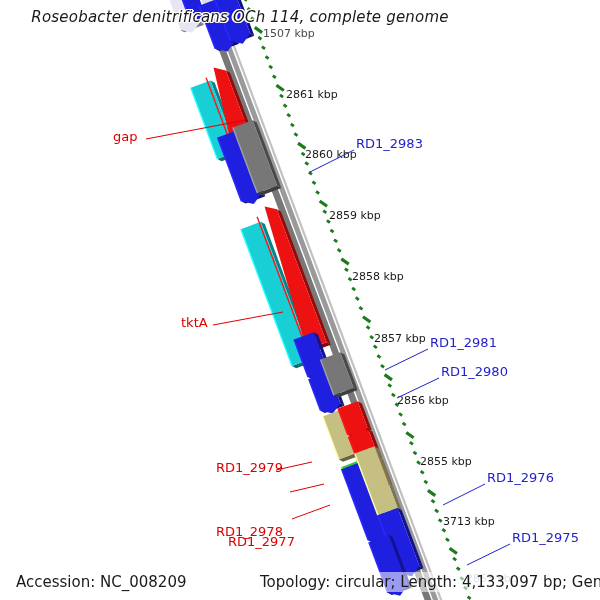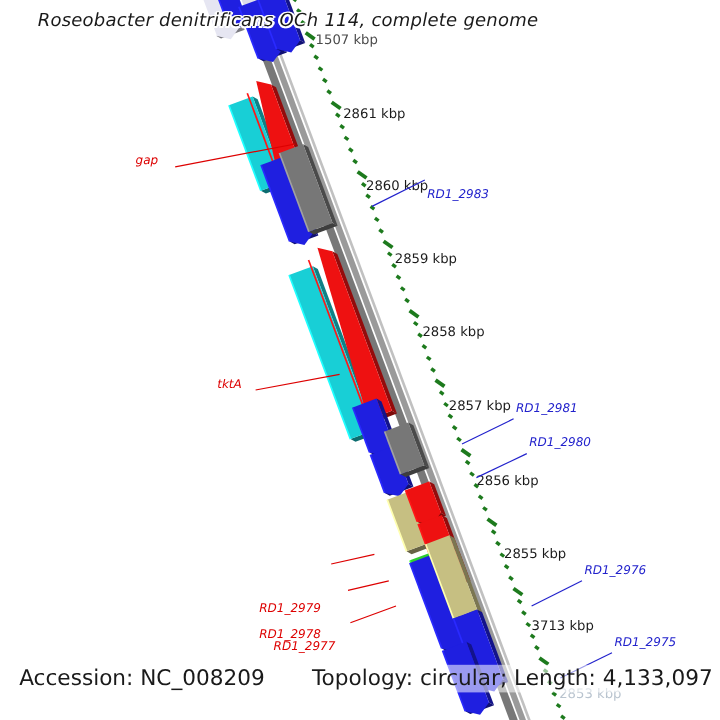--- a/index.html
+++ b/index.html
@@ -49,25 +49,25 @@
       1px 0 0 #fff, -1px 0 0 #fff, 0 1px 0 #fff, 0 -1px 0 #fff,
       1px 1px 0 #fff, -1px -1px 0 #fff, 1px -1px 0 #fff, -1px 1px 0 #fff,
       2px 0 0 #fff, -2px 0 0 #fff;
     white-space: nowrap;
   }
 
   
   #status-bar {
     position: absolute;
     left: 0;
-    bottom: 26px;
+    bottom: 8px;
     width: 600px;
     height: 20px;
     z-index: 45;
-    font-size: 18px;
+    font-size: 15px;
     color: #1a1a1a;
   }
   #status-accession {
     position: absolute;
     left: 14px;
     top: 0;
     white-space: nowrap;
     background: rgba(255,255,255,0.92);
     padding: 1px 2px;
   }
@@ -87,24 +87,23 @@
     color: #1a1a1a;
     white-space: nowrap;
     z-index: 30;
   }
   .tick-label.faded { color: #b9c4cf; }
   .tick-label.behind-title { color: #4a4a4a; }
 
   
   .feature-label {
     position: absolute;
-    font-size: 10px;
+    font-size: 13px;
     white-space: nowrap;
     z-index: 32;
-    font-style: italic;
   }
   .feature-label.blue { color: #2222cc; }
   .feature-label.red  { color: #dd0000; font-family: "DejaVu Sans", sans-serif; }
 
   
   svg.layer {
     position: absolute;
     left: 0; top: 0;
     width: 600px;
     height: 600px;
@@ -358,24 +357,24 @@
         <line x1="290" y1="492" x2="324" y2="484" stroke="#dd0000" stroke-width="1"></line>
         <line x1="292" y1="519" x2="330" y2="505" stroke="#dd0000" stroke-width="1"></line>
         <line x1="310" y1="172" x2="354" y2="150" stroke="#2222cc" stroke-width="1"></line>
         <line x1="385" y1="370" x2="428" y2="349" stroke="#2222cc" stroke-width="1"></line>
         <line x1="397" y1="398" x2="439" y2="378" stroke="#2222cc" stroke-width="1"></line>
         <line x1="443" y1="505" x2="485" y2="484" stroke="#2222cc" stroke-width="1"></line>
         <line x1="467" y1="565" x2="510" y2="544" stroke="#2222cc" stroke-width="1"></line>
       </svg>
       <div class="feature-label red" style="top: 129px; left: 113px;">gap</div>
       <div class="feature-label red" style="top: 315px; left: 181px;">tktA</div>
-      <div class="feature-label red" style="top: 460px; left: 216px; margin-top: 42px;">RD1_2979</div>
+      <div class="feature-label red" style="top: 460px; left: 216px;">RD1_2979</div>
       <div class="feature-label red" style="top: 482px; left: 216px; margin-top: 42px;">RD1_2978</div>
       <div class="feature-label red" style="top: 534px; left: 228px;">RD1_2977</div>
-      <div class="feature-label blue" style="top: 136px; left: 356px; margin-top: 21px;">RD1_2983</div>
+      <div class="feature-label blue" style="top: 136px; left: 356px;">RD1_2983</div>
       <div class="feature-label blue" style="top: 335px; left: 430px;">RD1_2981</div>
       <div class="feature-label blue" style="top: 364px; left: 441px;">RD1_2980</div>
       <div class="feature-label blue" style="top: 470px; left: 487px;">RD1_2976</div>
       <div class="feature-label blue" style="top: 530px; left: 512px;">RD1_2975</div>
     </div>
 
   <div id="genome-title">Roseobacter denitrificans OCh 114, complete genome</div>
 
   <div id="status-bar">
     <span id="status-accession">Accession: NC_008209</span>

